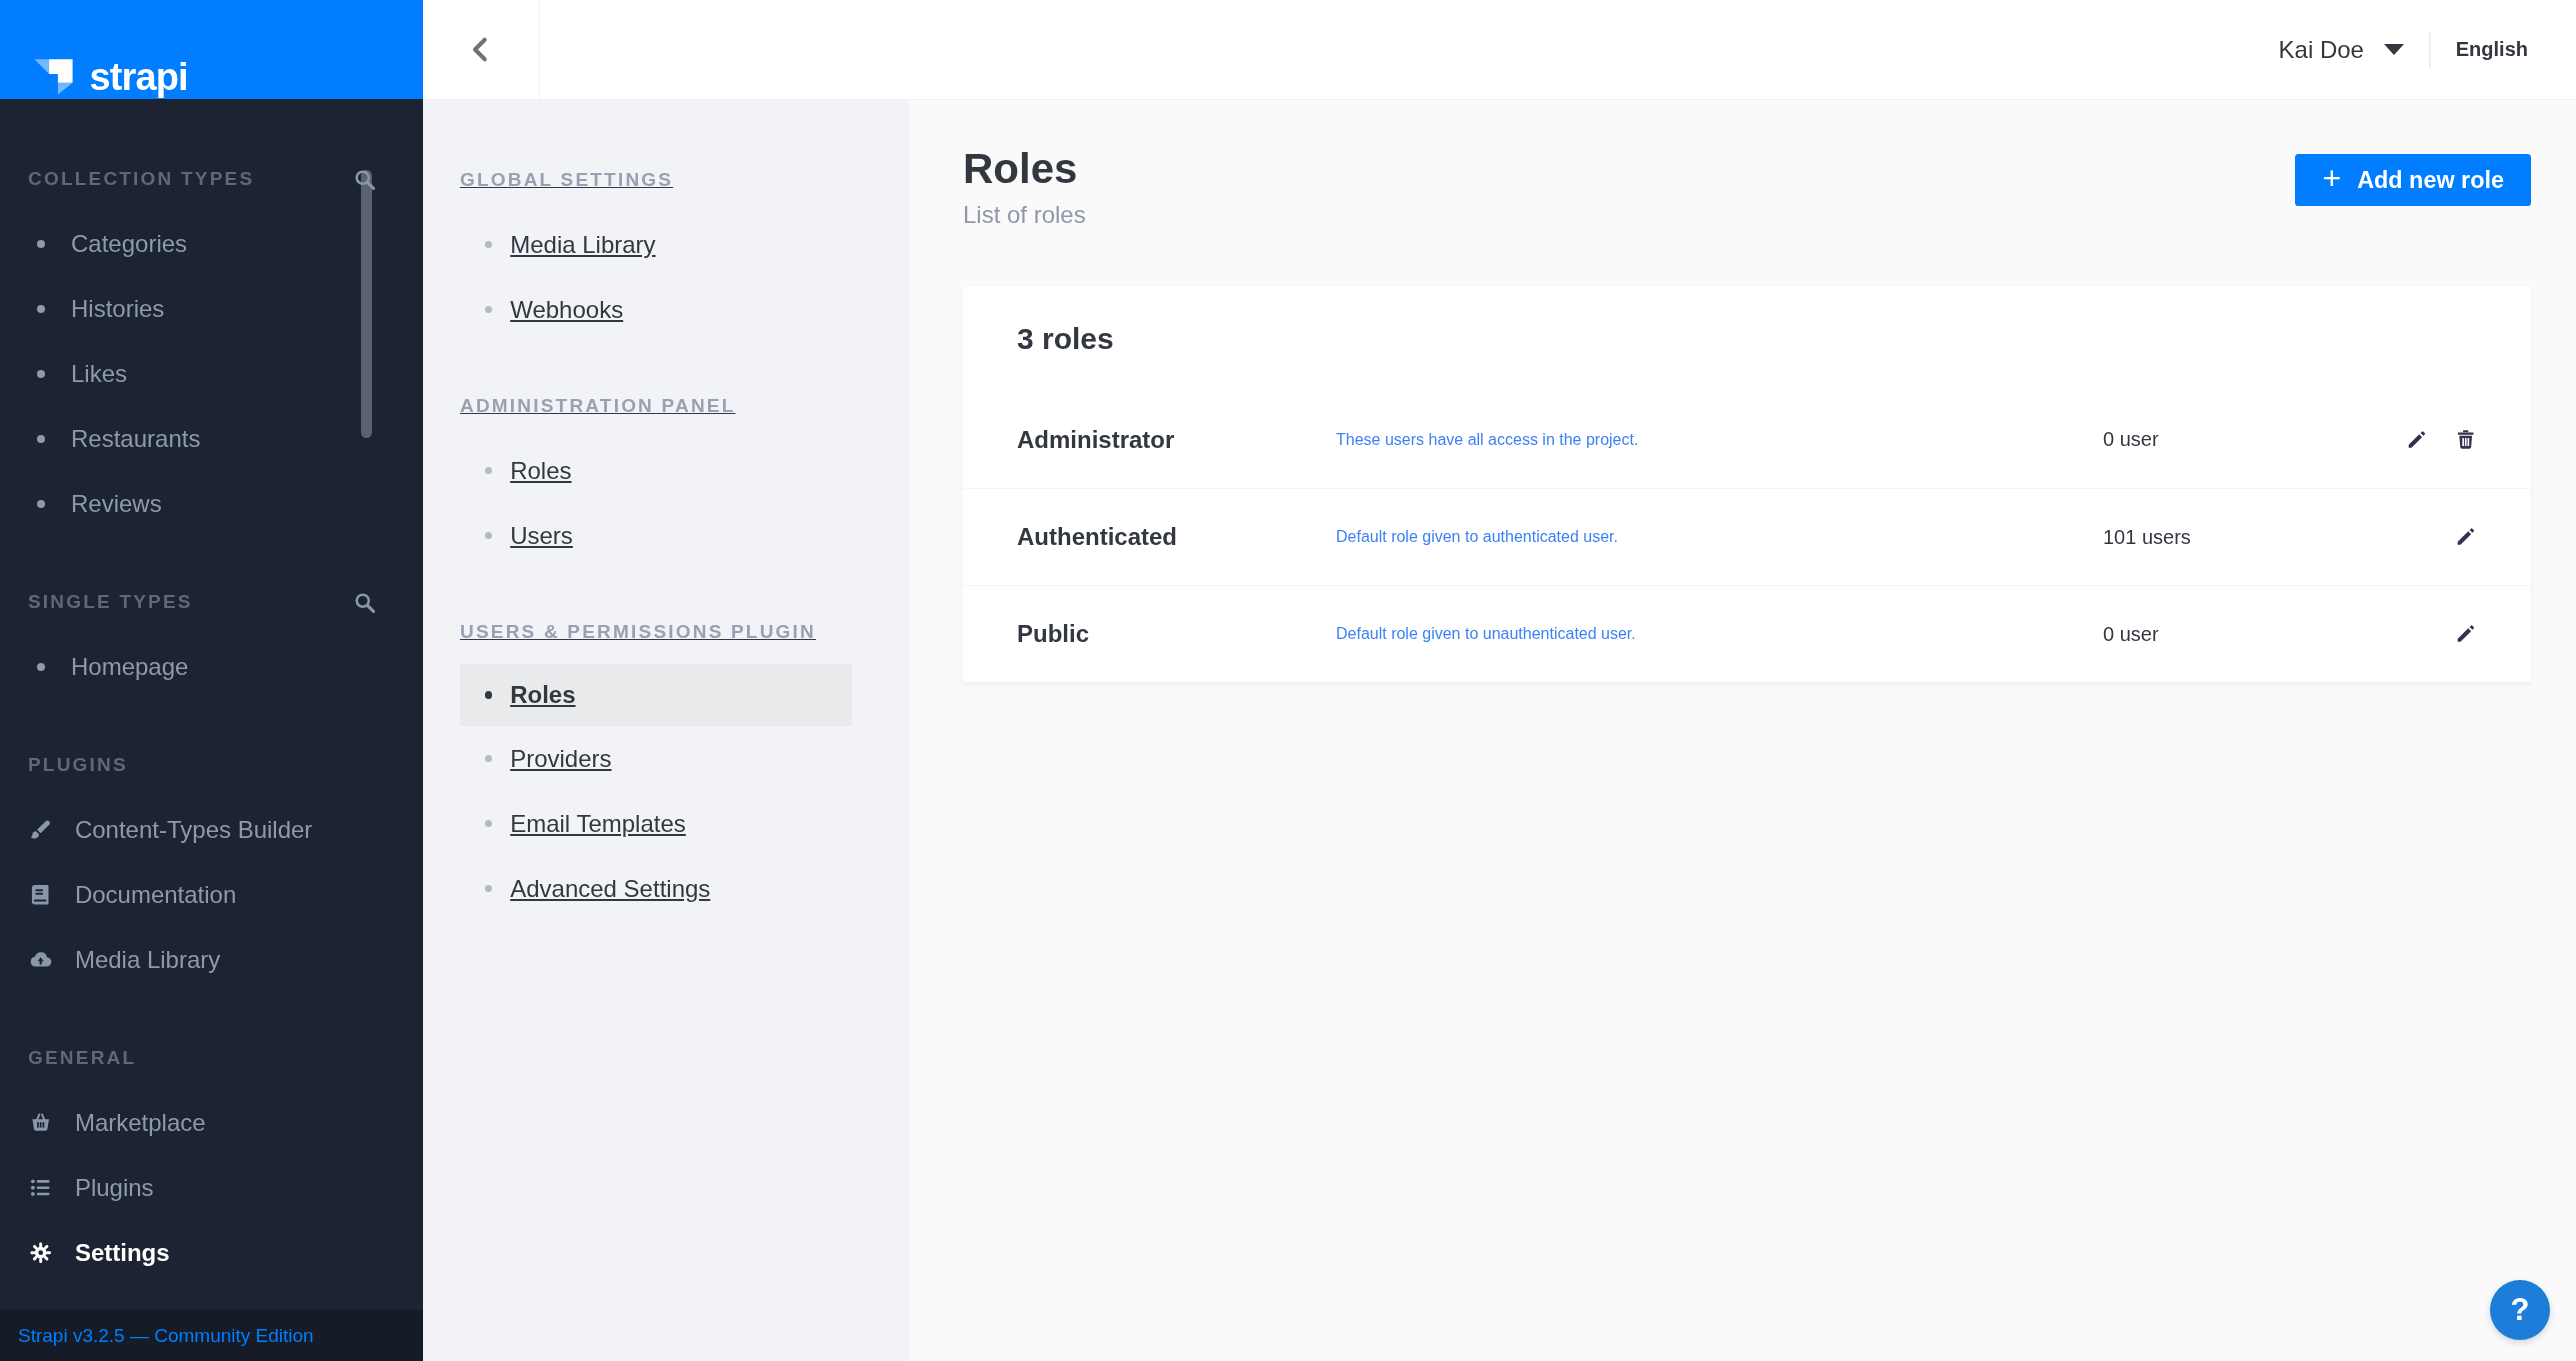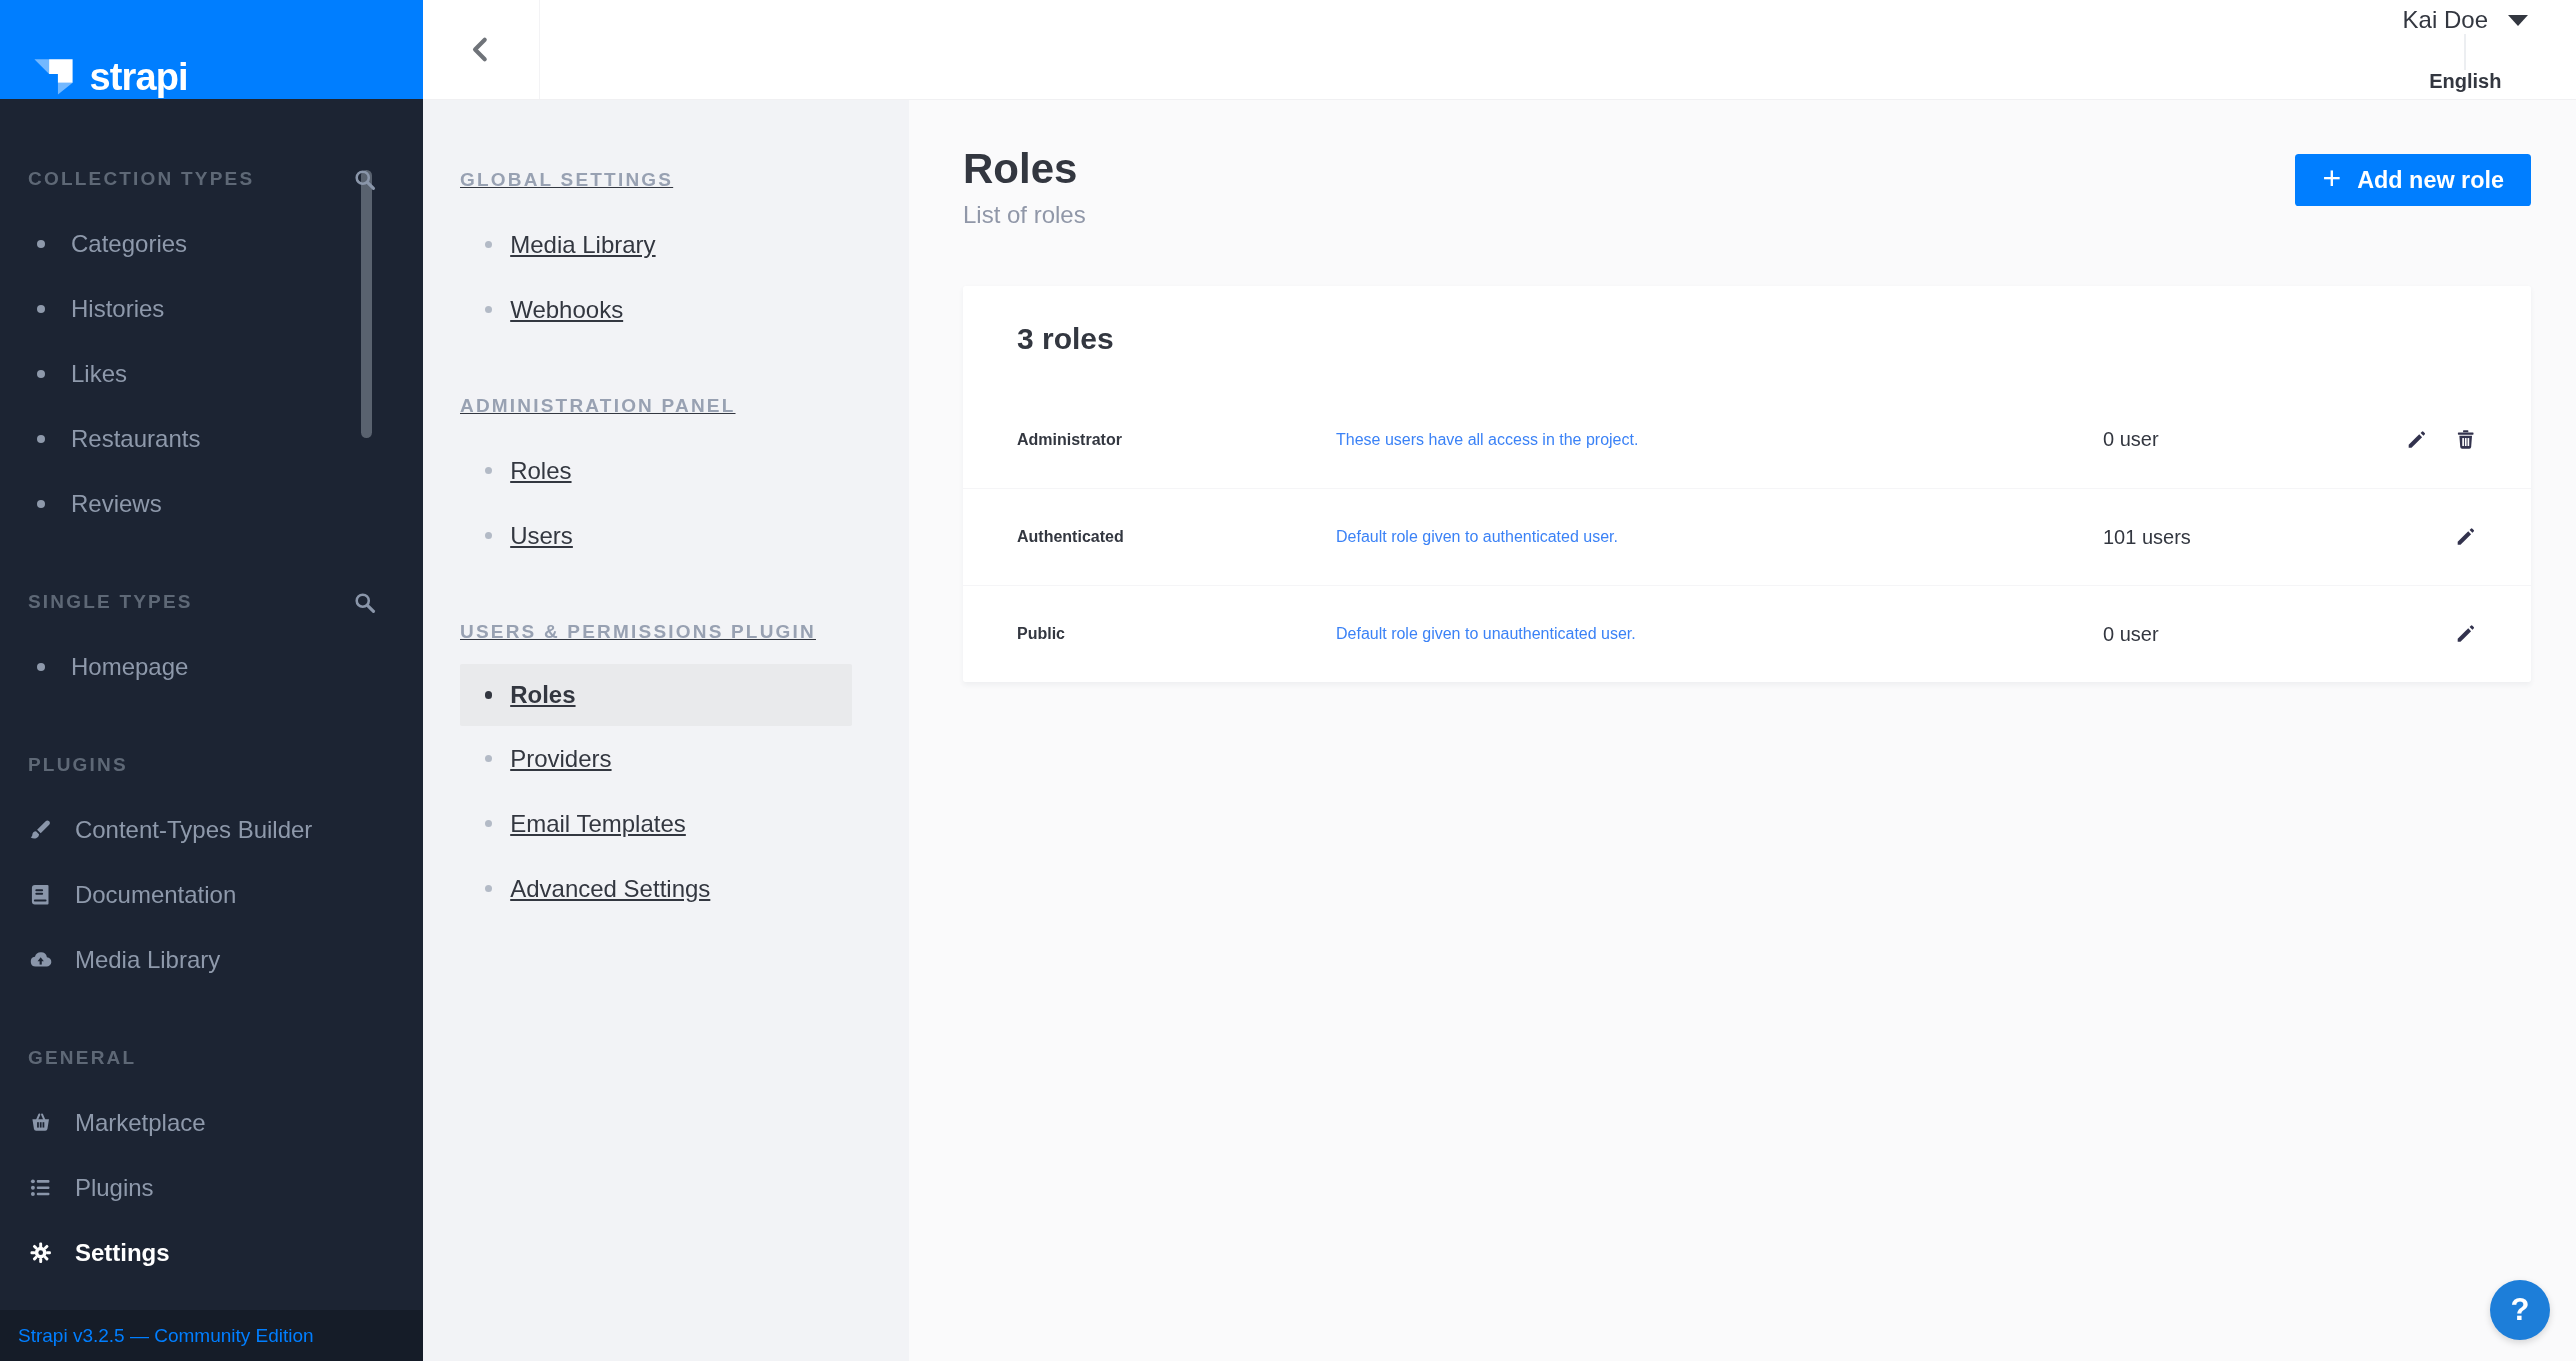--- a/index.html
+++ b/index.html
@@ -61,21 +61,21 @@
     position: absolute; left: 423px; top: 0; right: 0; height: 100px;
     background: #ffffff; border-bottom: 1.8px solid #f0f0f2;
     display: flex; align-items: center;
   }
   .back-btn {
     width: 117px; height: 100%; border-right: 1.8px solid #f3f3f5;
     display: flex; align-items: center; justify-content: center; cursor: pointer;
     color: #6f7379;
   }
   .back-btn svg { width: 31px; height: 31px; }
-  .topbar-right { margin-left: auto; display: flex; align-items: center; padding-right: 48px; flex-direction: column; }
+  .topbar-right { margin-left: auto; display: flex; align-items: center; padding-right: 48px; }
   .user-menu { display: flex; align-items: center; cursor: pointer; }
   .user-name { font-size: 24px; color: #333740; }
   .caret-down {
     width: 0; height: 0; margin-left: 20px;
     border-left: 10px solid transparent; border-right: 10px solid transparent;
     border-top: 11.7px solid #333740;
   }
   .topbar-divider { width: 1.8px; height: 36px; background: #eceef1; margin: 0 25px; }
   .locale-btn { font-size: 20px; font-weight: bold; color: #333740; cursor: pointer; }
 
@@ -125,21 +125,21 @@
     margin-top: 57px; width: 1568px; background: #ffffff; border-radius: 2.7px;
     box-shadow: 0 2.7px 5.4px rgba(53, 64, 82, 0.06);
   }
   .card-head { height: 105px; display: flex; align-items: center; padding: 0 54px; }
   .card-title { font-size: 30px; font-weight: bold; color: #333740; }
   .role-row {
     height: 97px; display: flex; align-items: center; padding: 0 54px;
     cursor: pointer;
   }
   .role-row + .role-row { border-top: 1.8px solid #f5f5f7; }
-  .col-name { width: 319px; font-size: 16px; font-weight: bold; color: #333740; }
+  .col-name { width: 319px; font-size: 24px; font-weight: bold; color: #333740; }
   .col-desc { width: 767px; font-size: 16px; color: #3b82f6; }
   .col-count { width: 288px; font-size: 20px; color: #333740; }
   .col-actions { flex: 1; display: flex; justify-content: flex-end; align-items: center; gap: 25px; }
   .action-icon { width: 23.4px; height: 23.4px; color: #32324d; cursor: pointer; }
 
   
   .help-btn {
     position: absolute; left: 2490px; top: 1280px; width: 60px; height: 60px;
     border-radius: 50%; background: #1d7ed9; border: none; cursor: pointer;
     color: #ffffff; font-size: 31px; font-weight: bold;

